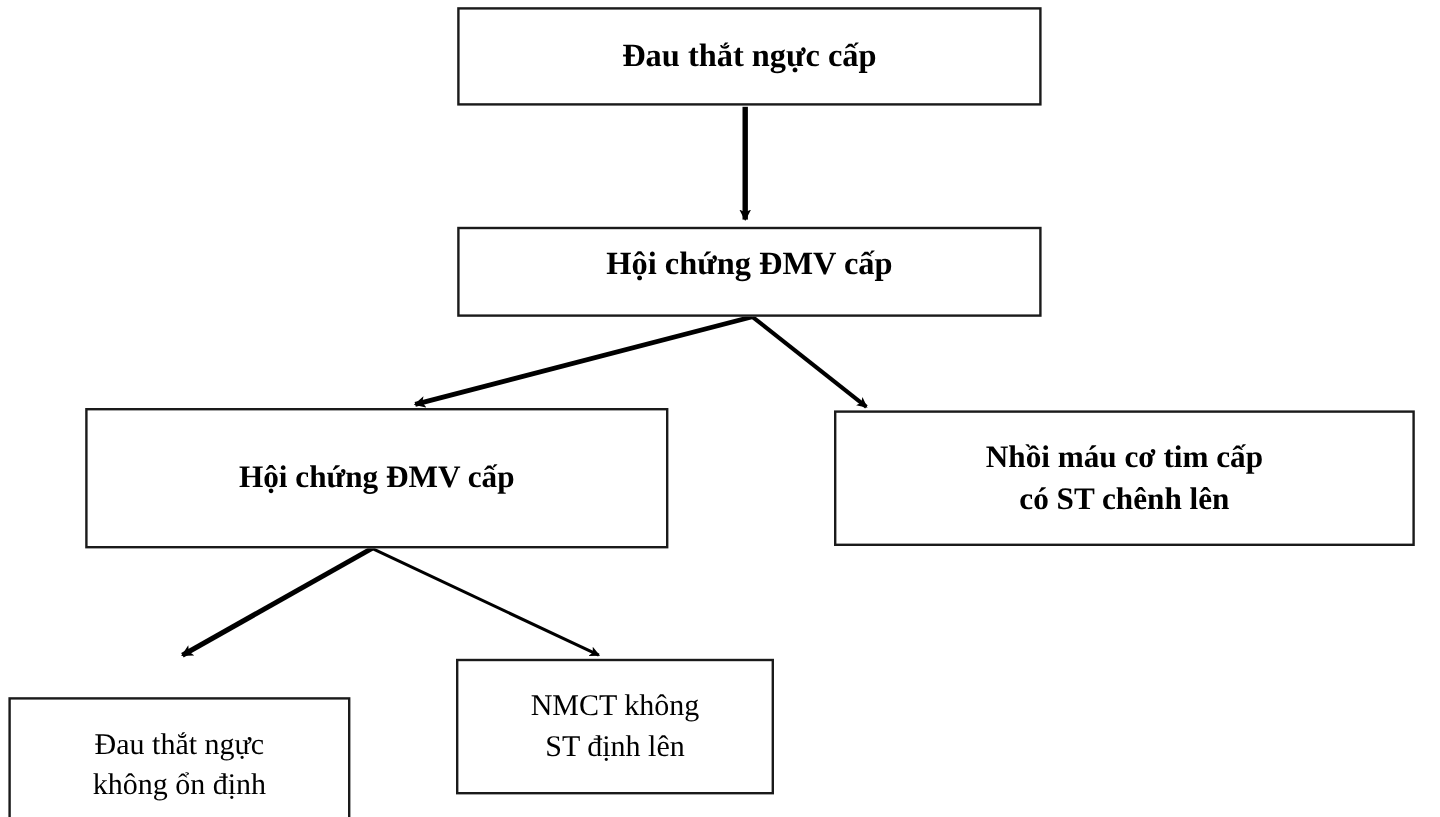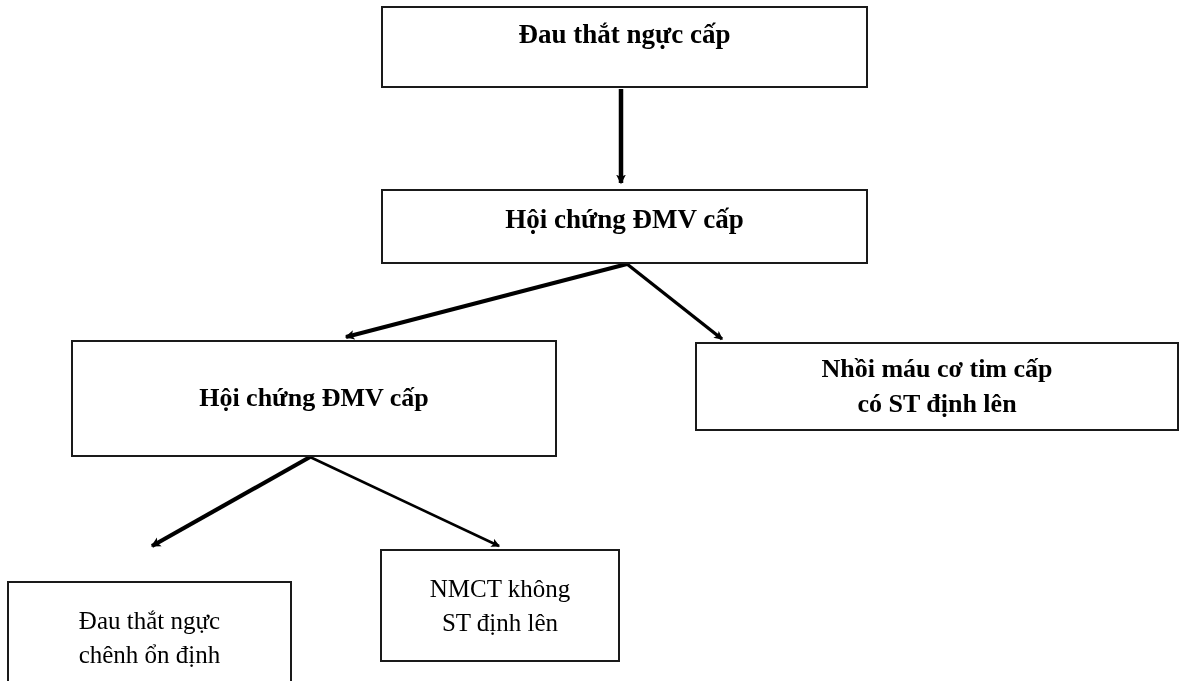--- a/index.html
+++ b/index.html
@@ -35,43 +35,43 @@
   .node .line {
     display: block;
     white-space: nowrap;
   }
 
   
   #node-acute-chest-pain {
     left: 381px;  top: 6px;    width: 487px; height: 82px;
     font-size: 27px;
     justify-content: flex-start;
-    padding-top: 8px;
+    padding-top: 20px;
   }
   #node-acs {
     left: 381px;  top: 189px;  width: 487px; height: 75px;
     font-size: 27px;
     justify-content: flex-start;
     padding-top: 10px;
   }
   #node-nstacs {
     left: 71px;   top: 340px;  width: 486px; height: 117px;
     font-size: 26px;
   }
   #node-stemi {
-    left: 695px;  top: 342px;  width: 484px; height: 89px;
+    left: 695px;  top: 342px;  width: 484px; height: 113px;
     font-size: 26px;
   }
   #node-unstable-angina {
     left: 7px;    top: 549px;  width: 285px; height: 113px;
     font-size: 25px;
     margin-top: 32px;
   }
   #node-nstemi {
-    left: 380px;  top: 549px;  width: 240px; height: 113px;
+    left: 380px;  top: 549px;  width: 265px; height: 113px;
     font-size: 25px;
   }
 
   #connectors {
     position: absolute;
     left: 0;
     top: 0;
     width: 1200px;
     height: 681px;
     pointer-events: none;
@@ -110,26 +110,26 @@
   <div class="node bold" id="node-acs">
     <span class="line">Hội chứng ĐMV cấp</span>
   </div>
 
   <div class="node bold" id="node-nstacs">
     <span class="line">Hội chứng ĐMV cấp</span>
   </div>
 
   <div class="node bold" id="node-stemi">
     <span class="line">Nhồi máu cơ tim cấp</span>
-    <span class="line">có ST định lên</span>
+    <span class="line">có ST chênh lên</span>
   </div>
 
   <div class="node" id="node-unstable-angina">
     <span class="line">Đau thắt ngực</span>
-    <span class="line">chênh ổn định</span>
+    <span class="line">không ổn định</span>
   </div>
 
   <div class="node" id="node-nstemi">
     <span class="line">NMCT không</span>
     <span class="line">ST định lên</span>
   </div>
 
 </div>
 
 </body></html>

